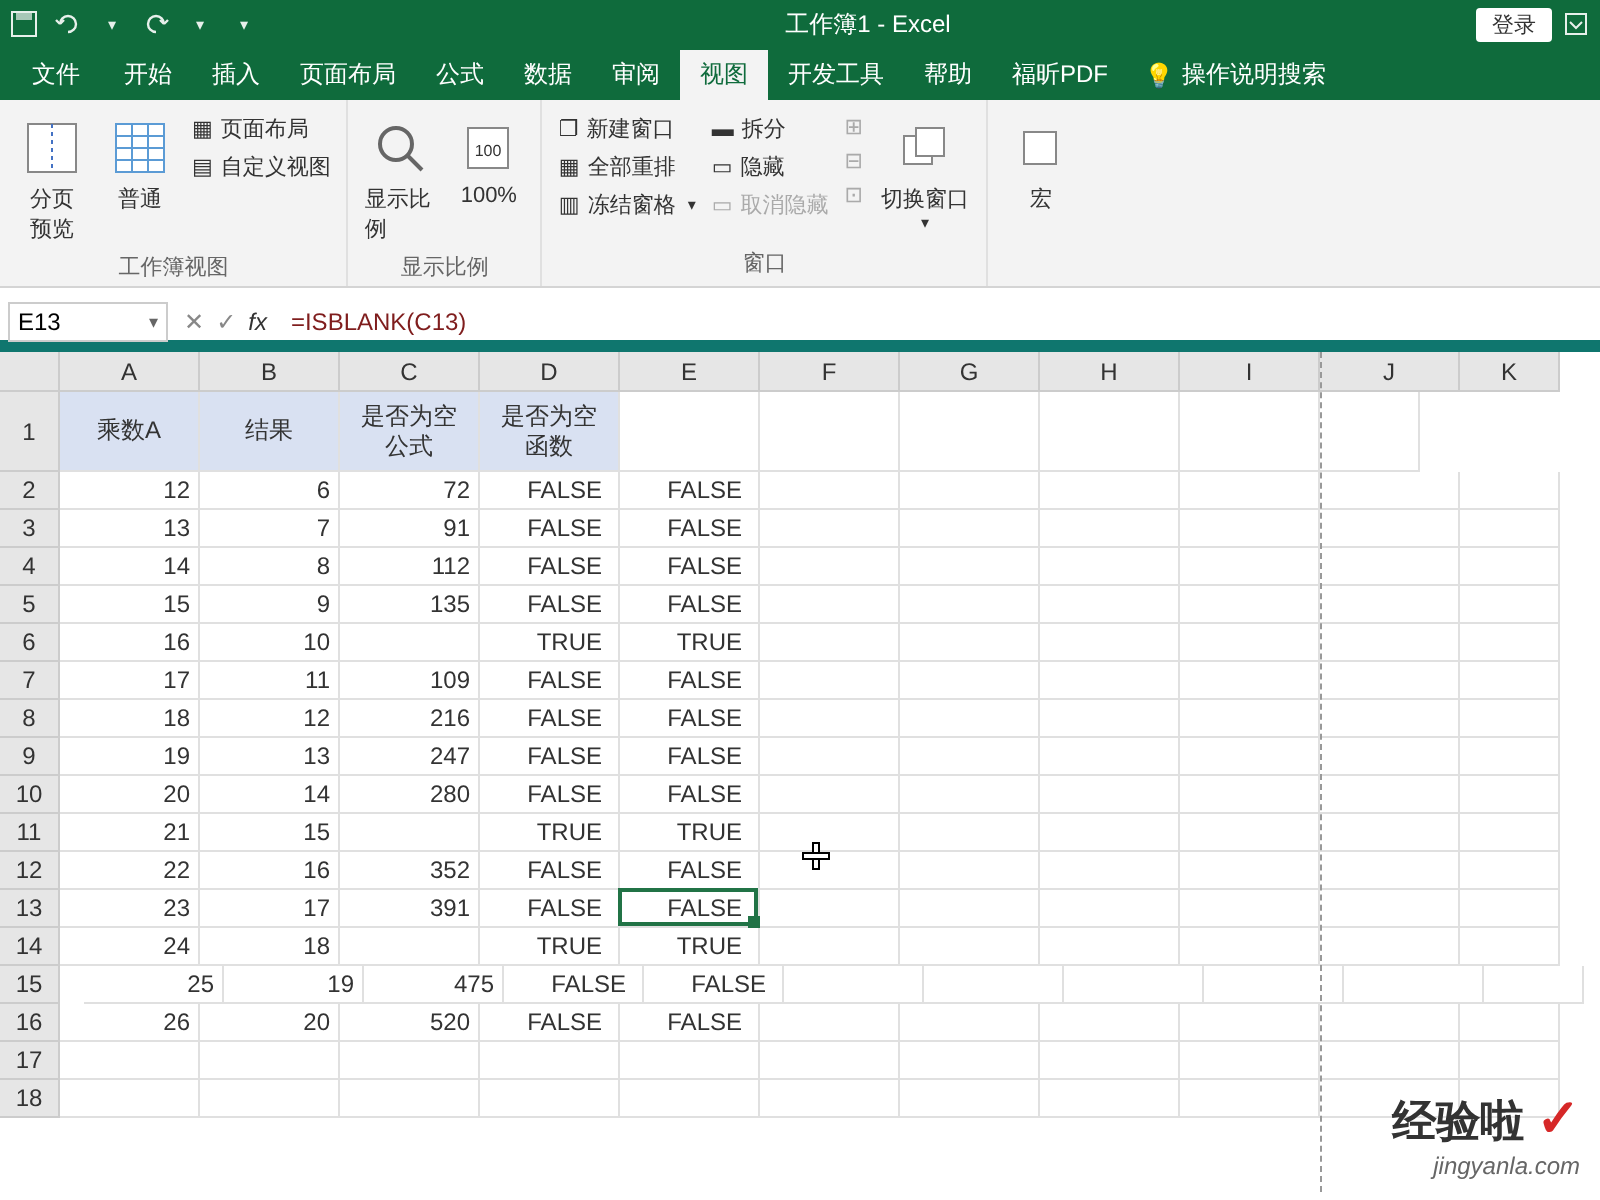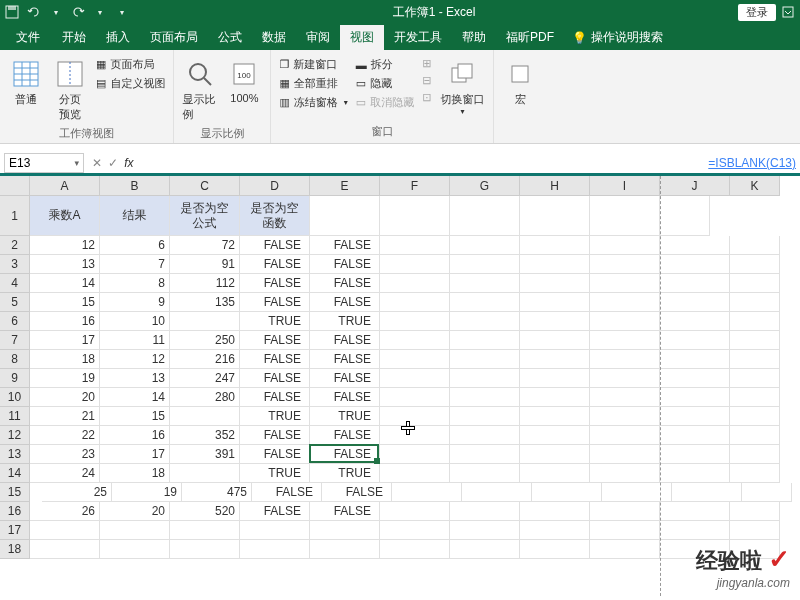--- a/index.html
+++ b/index.html
@@ -23,27 +23,27 @@
 .ribbon-group-content { flex: 1; display: flex; align-items: flex-start; gap: 4px; padding-top: 4px; }
 .ribbon-group-label { text-align: center; font-size: 11px; color: #666; padding: 2px 0; }
 .big-btn { display: flex; flex-direction: column; align-items: center; justify-content: center; width: 40px; padding: 2px; cursor: pointer; font-size: 11px; color: #333; }
 .big-btn .icon-box { width: 32px; height: 32px; display: flex; align-items: center; justify-content: center; margin-bottom: 2px; }
 .small-items { display: flex; flex-direction: column; gap: 2px; font-size: 11px; color: #333; }
 .small-item { display: flex; align-items: center; gap: 4px; cursor: pointer; padding: 1px 2px; white-space: nowrap; }
 .chk { display: flex; align-items: center; gap: 4px; font-size: 11px; cursor: pointer; padding: 1px 2px; }
 .chk input { width: 12px; height: 12px; }
 .chk-col { display: flex; flex-direction: column; gap: 4px; padding: 4px 2px; }
 
-.formula-bar { height: 24px; background: #fff; border-bottom: 3px solid #0f766e; display: flex; align-items: center; font-size: 12px; margin-top: 8px; text-align: right; }
+.formula-bar { height: 24px; background: #fff; border-bottom: 6px solid #0f766e; display: flex; align-items: center; font-size: 12px; margin-top: 8px; }
 .name-box { width: 80px; border: 1px solid #ccc; height: 20px; padding: 0 4px; display: flex; align-items: center; justify-content: space-between; background: #fff; margin-left: 4px; }
 .name-box .dd { font-size: 9px; color: #666; }
 .fx-controls { display: flex; align-items: center; gap: 6px; padding: 0 8px; color: #888; }
 .fx-controls span { cursor: pointer; }
 .fx-label { font-style: italic; color: #333; }
-.formula-input { flex: 1; padding: 0 4px; color: #3b82f6; text-decoration: underline; }
+.formula-input { flex: 1; padding: 0 4px; color: #7f1d1d; }
 
 .sheet-area { position: relative; background: #fff; }
 .corner { position: absolute; left: 0; top: 0; width: 30px; height: 20px; background: #e6e6e6; border-right: 1px solid #ccc; border-bottom: 1px solid #ccc; }
 .col-headers { position: absolute; left: 30px; top: 0; height: 20px; display: flex; }
 .col-h { background: #e6e6e6; border-right: 1px solid #ccc; border-bottom: 1px solid #ccc; text-align: center; font-size: 12px; color: #333; line-height: 20px; }
 .row-headers { position: absolute; left: 0; top: 20px; width: 30px; }
 .row-h { background: #e6e6e6; border-right: 1px solid #ccc; border-bottom: 1px solid #ccc; text-align: center; font-size: 12px; color: #333; }
 .grid { position: absolute; left: 30px; top: 20px; }
 .row { display: flex; }
 .cell { border-right: 1px solid #e0e0e0; border-bottom: 1px solid #e0e0e0; font-size: 12px; padding: 0 4px; display: flex; align-items: center; color: #333; }
@@ -121,39 +121,39 @@
     <span>操作说明搜索</span>
   </div>
 </div>
 
 <div class="ribbon">
   <div class="ribbon-group">
     <div class="ribbon-group-content">
       <div class="big-btn">
         <div class="icon-box">
             <svg width="28" height="28">
+              <rect x="2" y="2" width="24" height="24" fill="#fff" stroke="#888"></rect>
+              <line x1="14" y1="2" x2="14" y2="26" stroke="#4472c4" stroke-dasharray="2"></line>
+            </svg>
+          </div>
+        <span style="white-space:pre-line;text-align:center">分页
+预览</span>
+      </div>
+      <div class="big-btn">
+        <div class="icon-box">
+            <svg width="28" height="28">
               <rect x="2" y="2" width="24" height="24" fill="#fff" stroke="#5b9bd5"></rect>
               <line x1="2" y1="8" x2="26" y2="8" stroke="#5b9bd5"></line>
               <line x1="2" y1="14" x2="26" y2="14" stroke="#5b9bd5"></line>
               <line x1="2" y1="20" x2="26" y2="20" stroke="#5b9bd5"></line>
               <line x1="10" y1="2" x2="10" y2="26" stroke="#5b9bd5"></line>
               <line x1="18" y1="2" x2="18" y2="26" stroke="#5b9bd5"></line>
             </svg>
           </div>
         <span>普通</span>
-      </div>
-      <div class="big-btn">
-        <div class="icon-box">
-            <svg width="28" height="28">
-              <rect x="2" y="2" width="24" height="24" fill="#fff" stroke="#888"></rect>
-              <line x1="14" y1="2" x2="14" y2="26" stroke="#4472c4" stroke-dasharray="2"></line>
-            </svg>
-          </div>
-        <span style="white-space:pre-line;text-align:center">分页
-预览</span>
       </div>
       <div class="small-items">
         <div class="small-item">
             <span>▦</span>
             <span>页面布局</span>
           </div>
         <div class="small-item">
             <span>▤</span>
             <span>自定义视图</span>
           </div>
@@ -375,21 +375,21 @@
         <div class="cell" style="width: 70px; height: 19px;"></div>
         <div class="cell" style="width: 70px; height: 19px;"></div>
         <div class="cell" style="width: 70px; height: 19px;"></div>
         <div class="cell" style="width: 70px; height: 19px;"></div>
         <div class="cell" style="width: 70px; height: 19px;"></div>
         <div class="cell" style="width: 50px; height: 19px;"></div>
       </div>
       <div class="row">
         <div class="cell num" style="width: 70px; height: 19px;">17</div>
         <div class="cell num" style="width: 70px; height: 19px;">11</div>
-        <div class="cell num" style="width: 70px; height: 19px;">250</div>
+        <div class="cell num" style="width: 70px; height: 19px;">109</div>
         <div class="cell ctr" style="width: 70px; height: 19px;">FALSE</div>
         <div class="cell ctr" style="width: 70px; height: 19px;">FALSE</div>
         <div class="cell" style="width: 70px; height: 19px;"></div>
         <div class="cell" style="width: 70px; height: 19px;"></div>
         <div class="cell" style="width: 70px; height: 19px;"></div>
         <div class="cell" style="width: 70px; height: 19px;"></div>
         <div class="cell" style="width: 70px; height: 19px;"></div>
         <div class="cell" style="width: 50px; height: 19px;"></div>
       </div>
       <div class="row">

